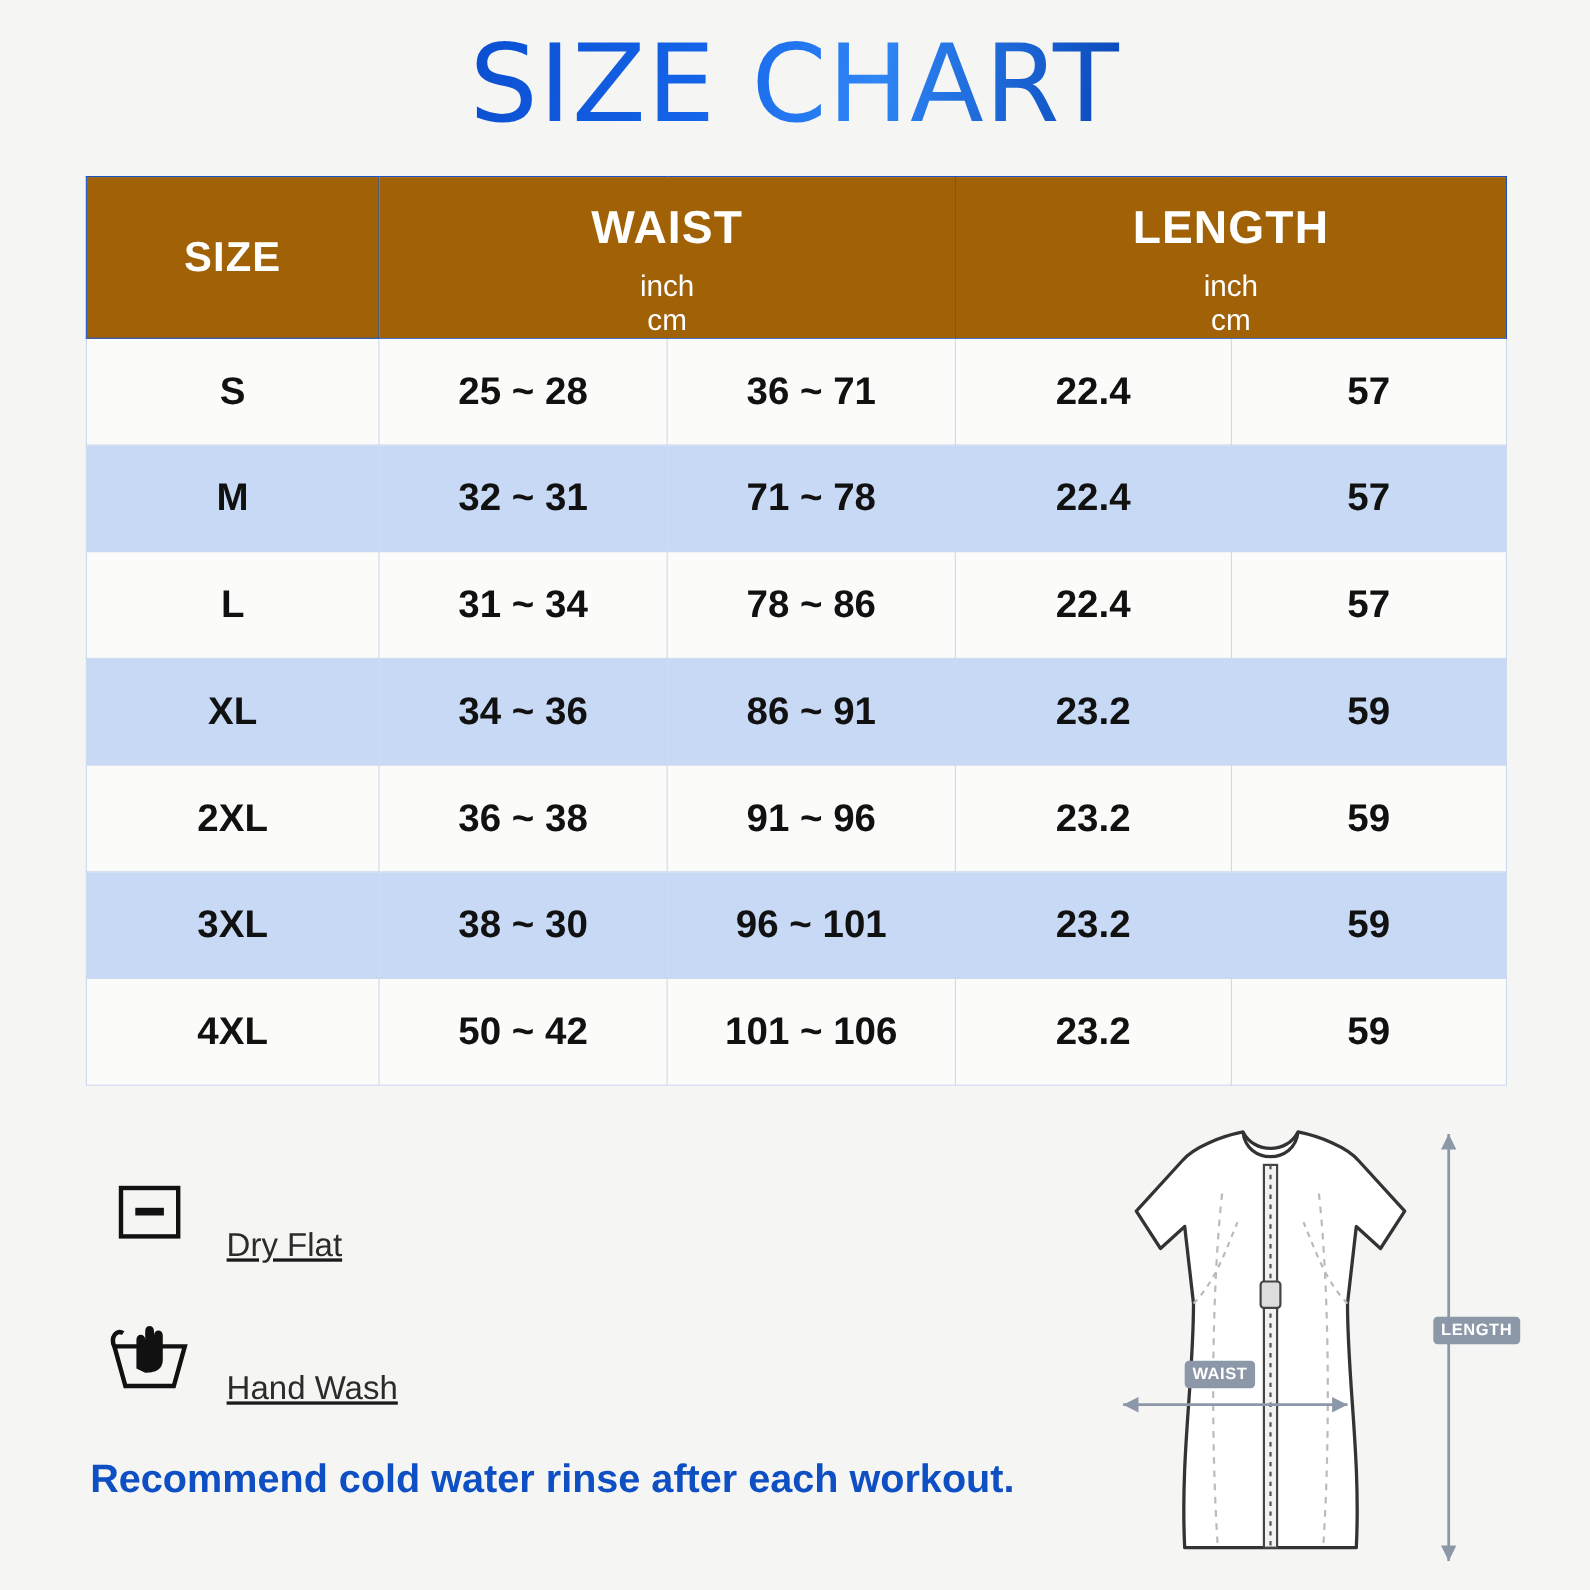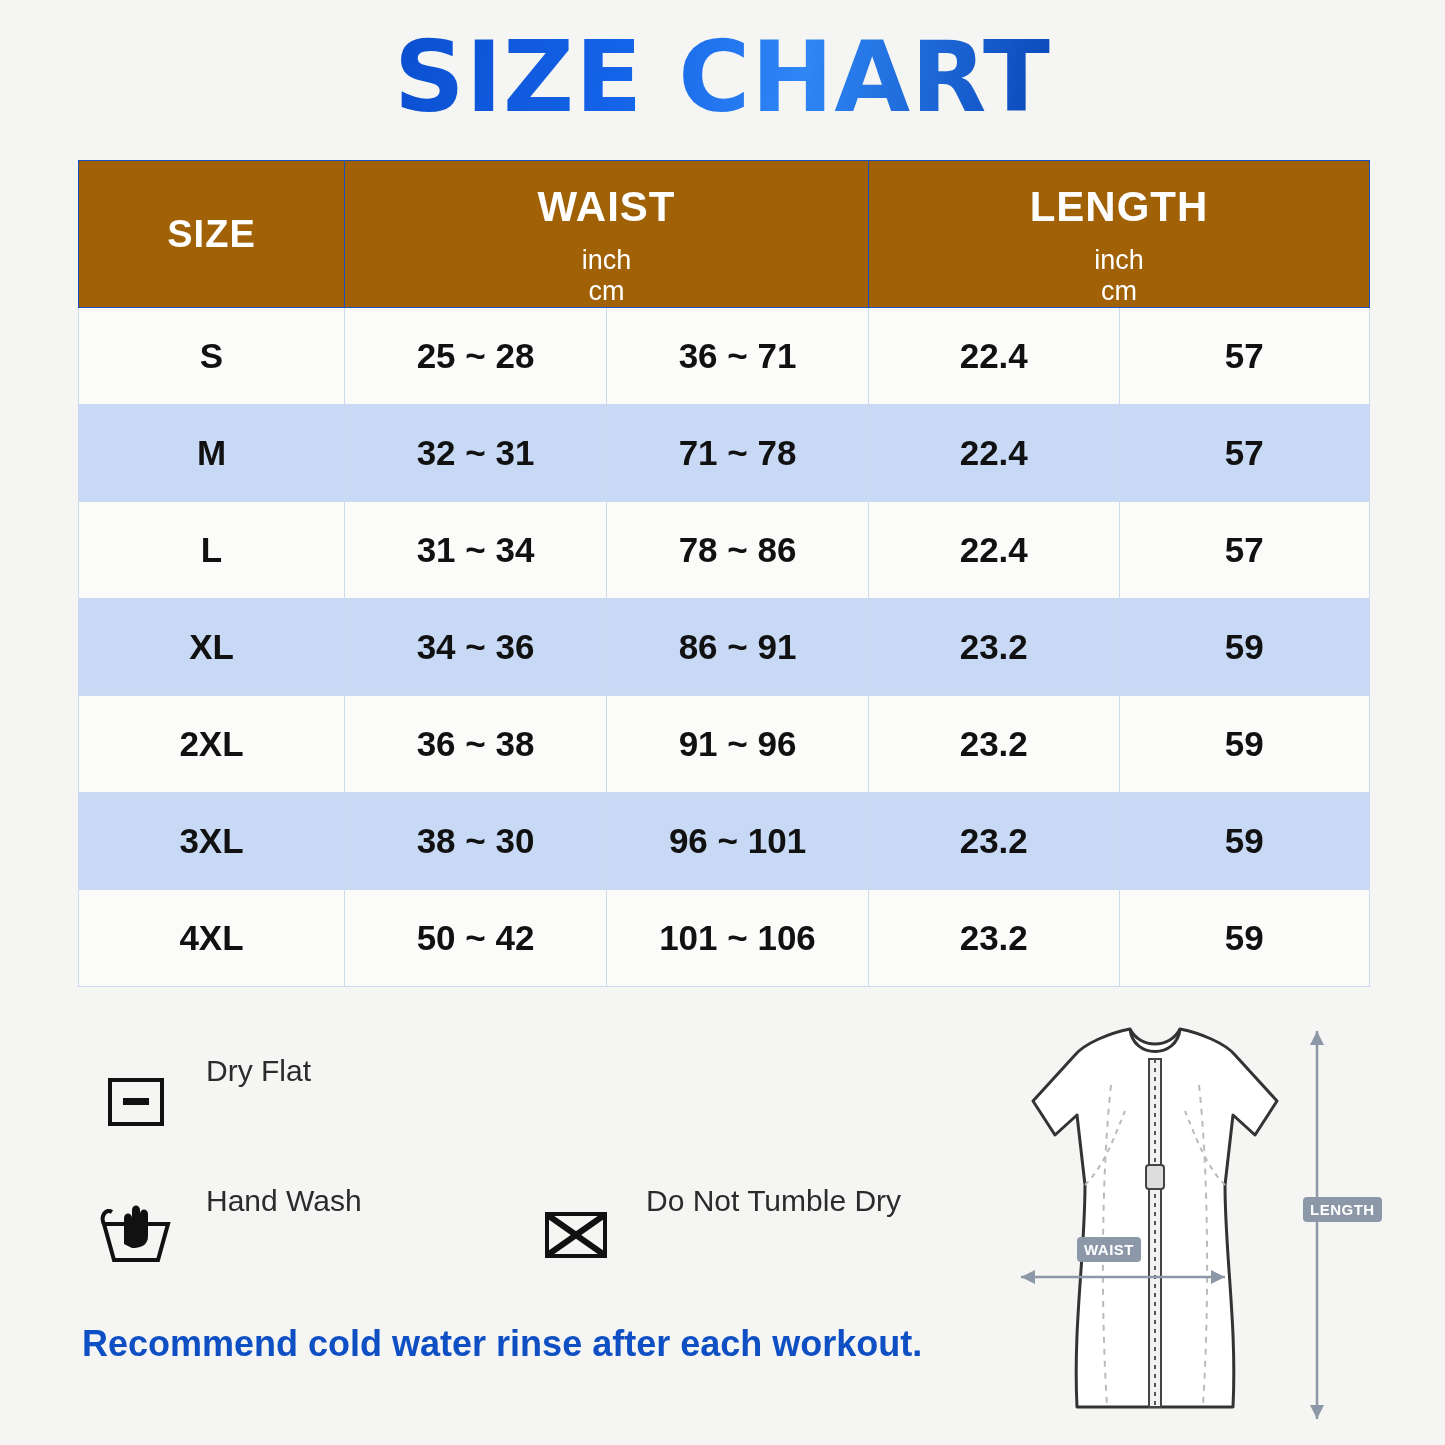--- a/index.html
+++ b/index.html
@@ -18,21 +18,21 @@
 
   
   .title-wrap {
     text-align: center;
     padding-top: 20px;
     height: 130px;
   }
   .title {
     display: inline-block;
     font-size: 98px;
-    font-weight: bold;
+    font-weight: normal;
     letter-spacing: 1px;
     background: linear-gradient(100deg, #0b4fd0 0%, #1463e8 35%, #2f86f5 62%, #0a47b8 100%);
     -webkit-background-clip: text;
     background-clip: text;
     color: transparent;
     -webkit-text-fill-color: transparent;
     font-family: "DejaVu Sans", sans-serif;
   }
 
   
@@ -103,22 +103,23 @@
     top: 22px;
     width: 880px;
   }
   .care-row {
     display: flex;
     align-items: center;
     height: 130px;
   }
   .care-item {
     display: flex;
-    align-items: flex-start;
+    align-items: flex-end;
     width: 440px;
+    text-decoration: underline;
   }
   .care-icon {
     width: 96px;
     height: 96px;
     display: flex;
     align-items: center;
     justify-content: center;
     flex: none;
   }
   .care-label {
@@ -264,31 +265,20 @@
         <div class="care-icon">
           <svg width="84" height="80" viewBox="0 0 84 80">
             <path d="M10 32 L74 32 L64 68 L20 68 Z" fill="none" stroke="#111" stroke-width="4"></path>
             <path d="M10 32 C6 24 12 16 18 20" fill="none" stroke="#111" stroke-width="4"></path>
             <path d="M30 52 L30 26 C30 20 38 20 38 26 L38 40 L38 18 C38 12 46 12 46 18 L46 40 L46 22 C46 16 54 16 54 22 L54 44 C54 54 46 56 38 56 Z" fill="#111"></path>
           </svg>
         </div>
         <div class="care-label">Hand Wash</div>
       </div>
 
-      <div class="care-item">
-        <div class="care-icon">
-          <svg width="86" height="80" viewBox="0 0 86 80">
-            <path d="M14 22 L72 22 L72 64 L14 64 Z" fill="none" stroke="#111" stroke-width="4"></path>
-            <path d="M14 22 L43 42 L72 22" fill="none" stroke="#111" stroke-width="4"></path>
-            <path d="M16 24 L70 62" stroke="#111" stroke-width="6"></path>
-            <path d="M70 24 L16 62" stroke="#111" stroke-width="6"></path>
-          </svg>
-        </div>
-        <div class="care-label">Do Not Tumble Dry</div>
-      </div>
 
     </div>
   </div>
 
   <div class="recommend">Recommend cold water rinse after each workout.</div>
 
   <div class="garment">
     <svg width="460" height="420" viewBox="0 0 460 420">
 
       <path d="M150 40 C160 28 185 18 205 14 C215 34 245 34 255 14 C275 18 300 28 310 40

